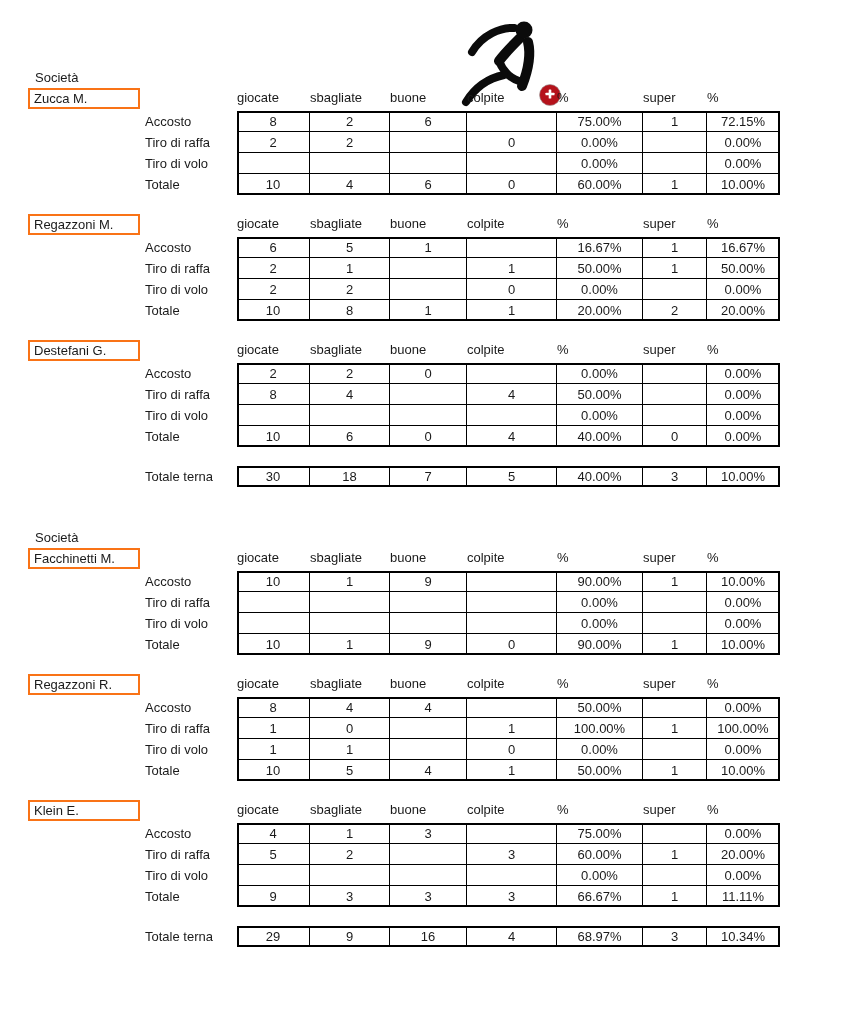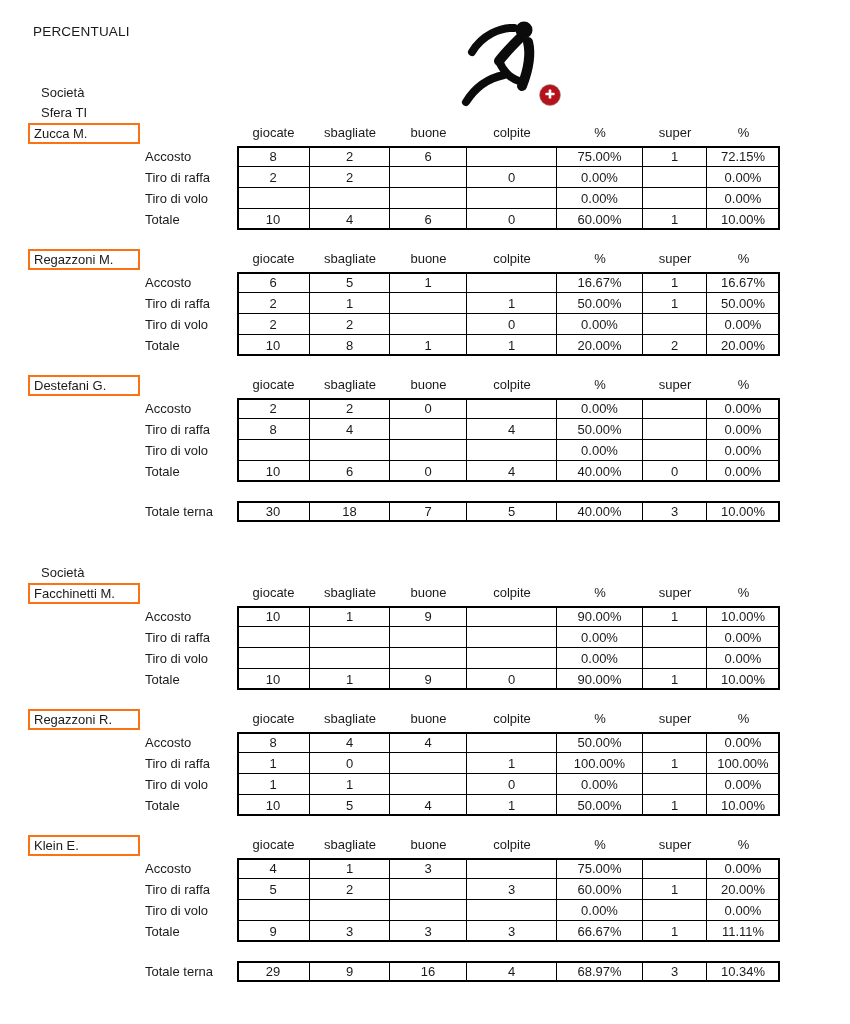--- a/index.html
+++ b/index.html
@@ -6,36 +6,36 @@
   body{
     width:850px;height:1024px;position:relative;overflow:hidden;
     font-family:"Liberation Sans","DejaVu Sans",sans-serif;
     color:#1a1a1a;font-size:13px;
   }
   .page{position:absolute;inset:0;padding:24px 0 0 28px;box-sizing:border-box;}
   .title{font-size:13.5px;margin-left:5px;letter-spacing:.2px;}
   .logo{position:absolute;left:458px;top:18px;width:112px;height:90px;}
   .society{margin-top:44px;line-height:20px;}
   .society.second{margin-top:41px;}
-  .society div{margin-left:13px;}
+  .society div{margin-left:7px;}
   .player{position:relative;margin-bottom:19px;}
   .pname{
     position:absolute;left:0;top:0;width:112px;height:21px;
     border:2px solid #f97316;box-sizing:border-box;background:#fff;
     display:flex;align-items:center;padding:0 4px;z-index:2;
   }
   .grid{
     position:relative;
     display:grid;
     grid-template-columns:209px 73px 80px 77px 90px 86px 64px 73px;
   }
   .grid.stat{grid-template-rows:23px 21px 21px 21px 21px;}
   .grid.trow{grid-template-rows:21px;margin-top:17px;margin-bottom:8px;}
   .hdr{
-    text-align:center;line-height:20px;height:23px;box-sizing:border-box;
+    text-align:left;line-height:20px;height:23px;box-sizing:border-box;
   }
   .rlabel{
     padding-left:117px;line-height:21px;box-sizing:border-box;white-space:nowrap;
   }
   .cell{
     text-align:center;line-height:21px;box-sizing:border-box;
     border-right:1px solid #000;border-bottom:1px solid #000;
     overflow:hidden;
   }
   .frame{
@@ -44,39 +44,37 @@
   }
   .frame.f4{top:23px;height:84px;}
   .frame.f1{top:0;height:21px;}
   .spacer{}
 </style>
 </head>
 <body>
 
 <div class="page">
 
-  <div class="title">PERCENTUALI</div>
 
   <svg class="logo" viewBox="0 0 112 90" xmlns="http://www.w3.org/2000/svg">
     <g fill="none" stroke="#0b0b0b" stroke-linecap="round">
       <path d="M14 34 C24 17 43 9 56 10" stroke-width="8"></path>
       <path d="M62 20 C54 28 47 35 41 43" stroke-width="10"></path>
       <path d="M41 43 C45 53 52 60 61 63" stroke-width="8"></path>
       <path d="M8 84 C18 68 31 60 46 57" stroke-width="8"></path>
       <path d="M70 24 C73 36 71 50 64 68" stroke-width="10"></path>
     </g>
     <circle cx="66" cy="12" r="8.5" fill="#0b0b0b"></circle>
     <circle cx="92" cy="77" r="10.5" fill="#b5121b" stroke="#999999" stroke-width="0.6"></circle>
     <rect x="87.5" y="74.7" width="9" height="2.6" rx="0.6" fill="#ffffff"></rect>
     <rect x="90.7" y="71.5" width="2.6" height="9" rx="0.6" fill="#ffffff"></rect>
   </svg>
 
     <div class="society">
       <div>Società</div>
-      <div>Sfera TI</div>
     </div>
 
       <div class="player">
         <div class="pname">Zucca M.</div>
         <div class="grid stat">
           <div class="spacer hdr"></div>
 
             <div class="hdr">giocate</div>
 
             <div class="hdr">sbagliate</div>

